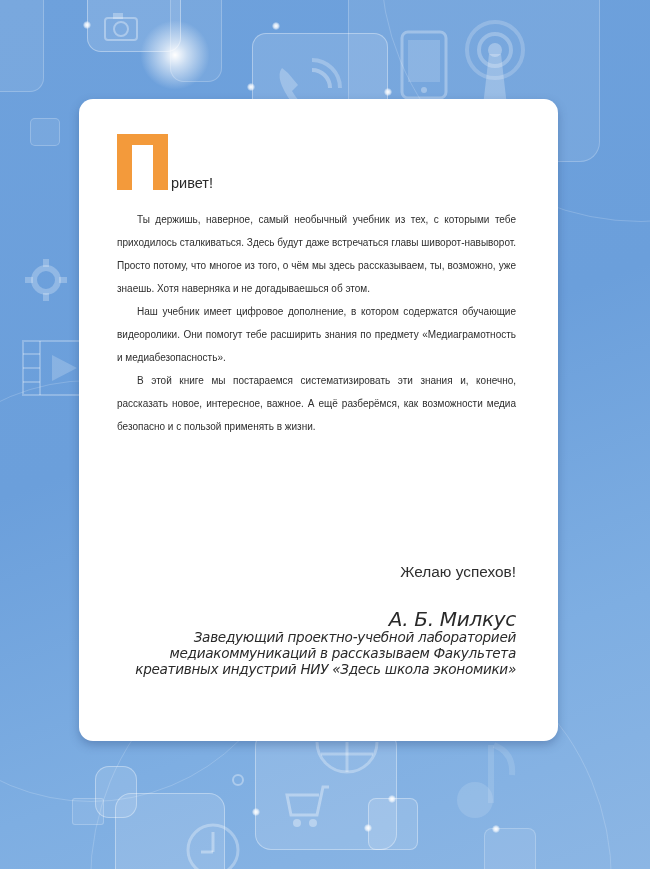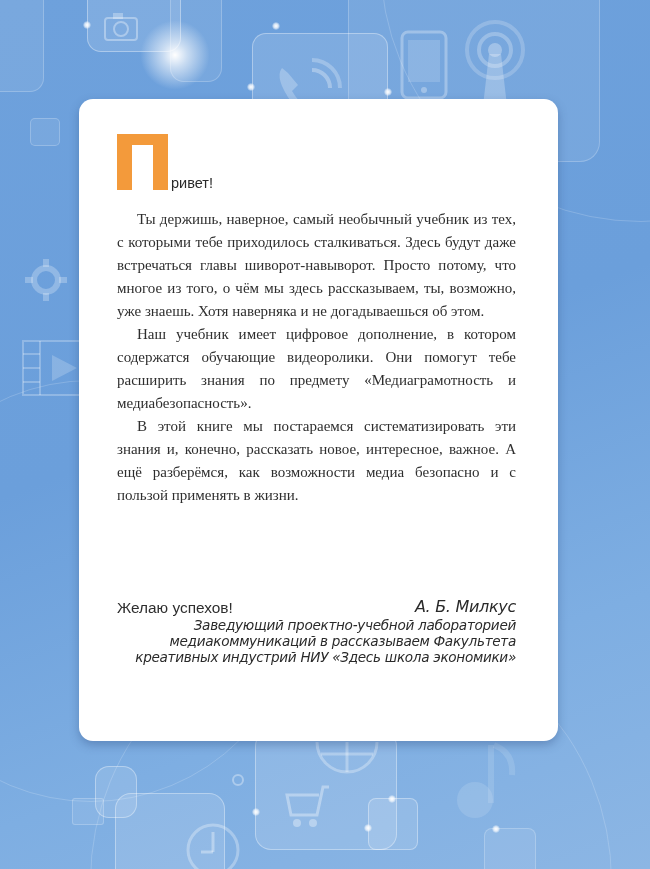--- a/index.html
+++ b/index.html
@@ -41,35 +41,34 @@
   .dropcap::after {
     content: ""; position: absolute; left: 15px; top: 11px; width: 21px; height: 45px;
     background: #ffffff;
   }
   .greeting {
     position: absolute; left: 92px; top: 76px;
     font-size: 14.5px; color: #2a2a2a;
   }
   .body-text {
     position: absolute; left: 38px; top: 109px; width: 399px;
-    font-size: 15px; line-height: 23px; color: #2e2e2e;
+    font-size: 10px; line-height: 23px; color: #2e2e2e;
     text-align: justify;
-    font-family: Liberation Serif, serif;
   }
   .body-text p { margin: 0; text-indent: 20px; }
   .closing {
-    position: absolute; left: 38px; top: 500px; width: 399px;
-    text-align: left; font-size: 15.4px; color: #2e2e2e;
+    position: absolute; left: 38px; top: 464px; width: 399px;
+    text-align: right; font-size: 15.4px; color: #2e2e2e;
   }
   .sign {
     position: absolute; left: 38px; top: 500px; width: 399px;
     text-align: right; font-style: italic; font-size: 13.6px; line-height: 16px;
     color: #2a2a2a; font-family: "DejaVu Sans", sans-serif; letter-spacing: -0.3px;
   }
-  .sign .name { font-size: 16px; margin-bottom: 2px; }
+  .sign .name { font-size: 20px; margin-bottom: 2px; margin-top: 12px; }
 </style>
 </head>
 <body>
 
 <div class="bg">
   <div class="arc" style="left:-120px;top:380px;width:420px;height:420px;"></div>
   <div class="arc" style="left:380px;top:-300px;width:520px;height:520px;"></div>
   <div class="arc" style="left:90px;top:620px;width:520px;height:520px;"></div>
 
   <div class="tile soft" style="left:-20px;top:-20px;width:62px;height:110px;"></div>

